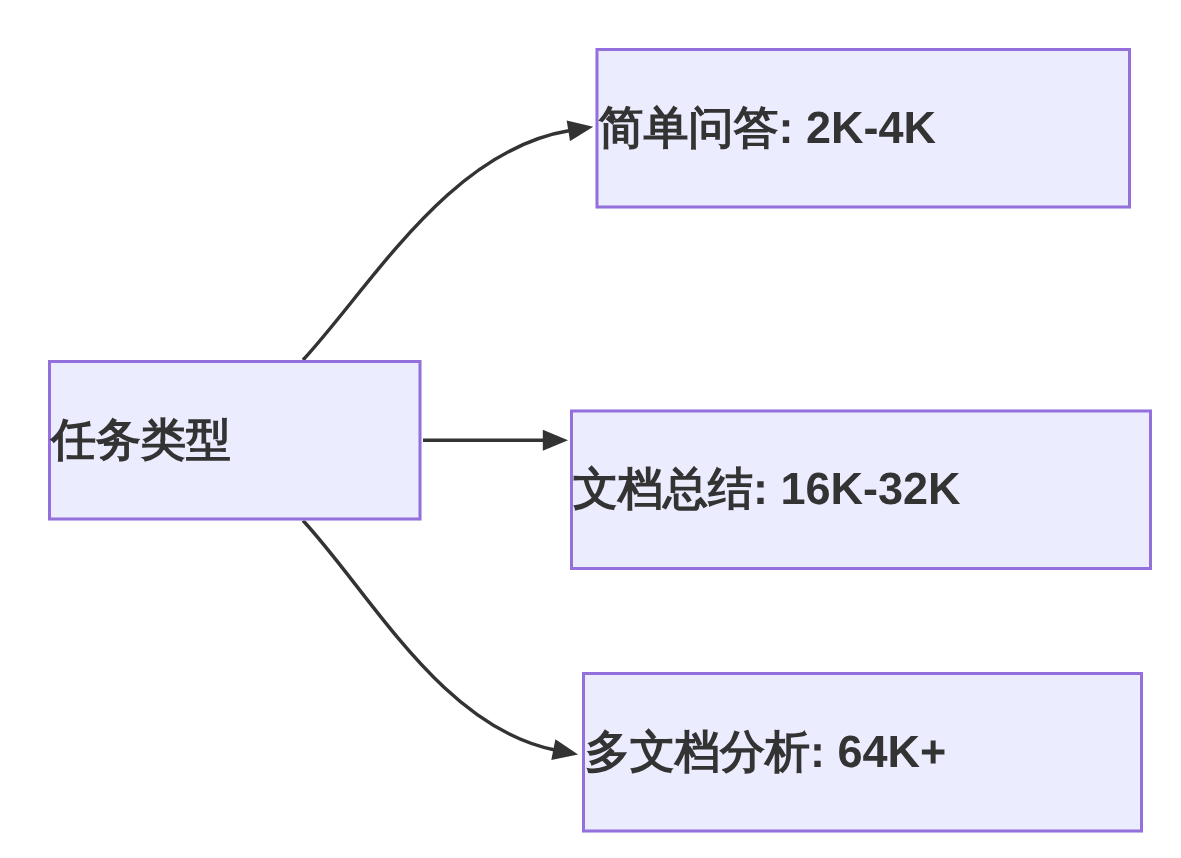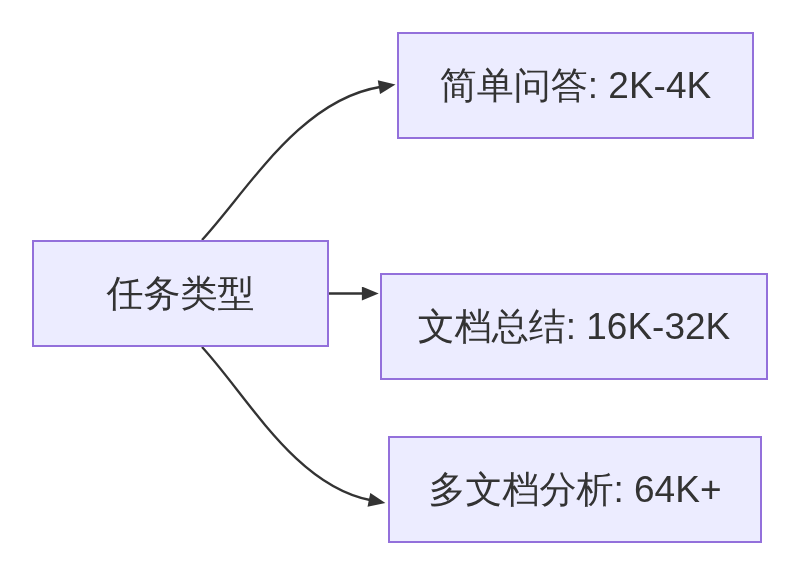--- a/index.html
+++ b/index.html
@@ -32,29 +32,29 @@
     fill: var(--edge, #333333);
     stroke: none;
   }
   .node {
     position: absolute;
     box-sizing: border-box;
     background: var(--node-fill, #ECECFF);
     border: 2.5px solid var(--node-border, #9370DB);
     display: flex;
     align-items: center;
-    justify-content: center;
     color: var(--text, #333333);
-    font-size: 37px;
+    font-size: 30px;
     white-space: nowrap;
+    font-weight: bold;
   }
-  .node-root    { left: 32px;  top: 240px; width: 297px; height: 107px; }
+  .node-root    { left: 32px;  top: 240px; width: 249px; height: 107px; }
   .node-child-0 { left: 397px; top: 32px;  width: 357px; height: 107px; }
   .node-child-1 { left: 380px; top: 240px; width: 388px; height: 107px; margin-top: 33px; }
-  .node-child-2 { left: 388px; top: 436px; width: 374px; height: 107px; }
+  .node-child-2 { left: 388px; top: 448px; width: 374px; height: 107px; }
 </style>
 </head>
 <body>
 
 <div class="canvas">
 
   <svg class="edge-layer" width="787" height="572" viewBox="0 0 787 572" xmlns="http://www.w3.org/2000/svg">
     <defs>
       <marker id="arrowhead" viewBox="0 0 12 10" refX="0.8" refY="5" markerWidth="18" markerHeight="14" markerUnits="userSpaceOnUse" orient="auto">
         <path class="arrowhead-shape" d="M0,0 L12,5 L0,10 z"></path>

